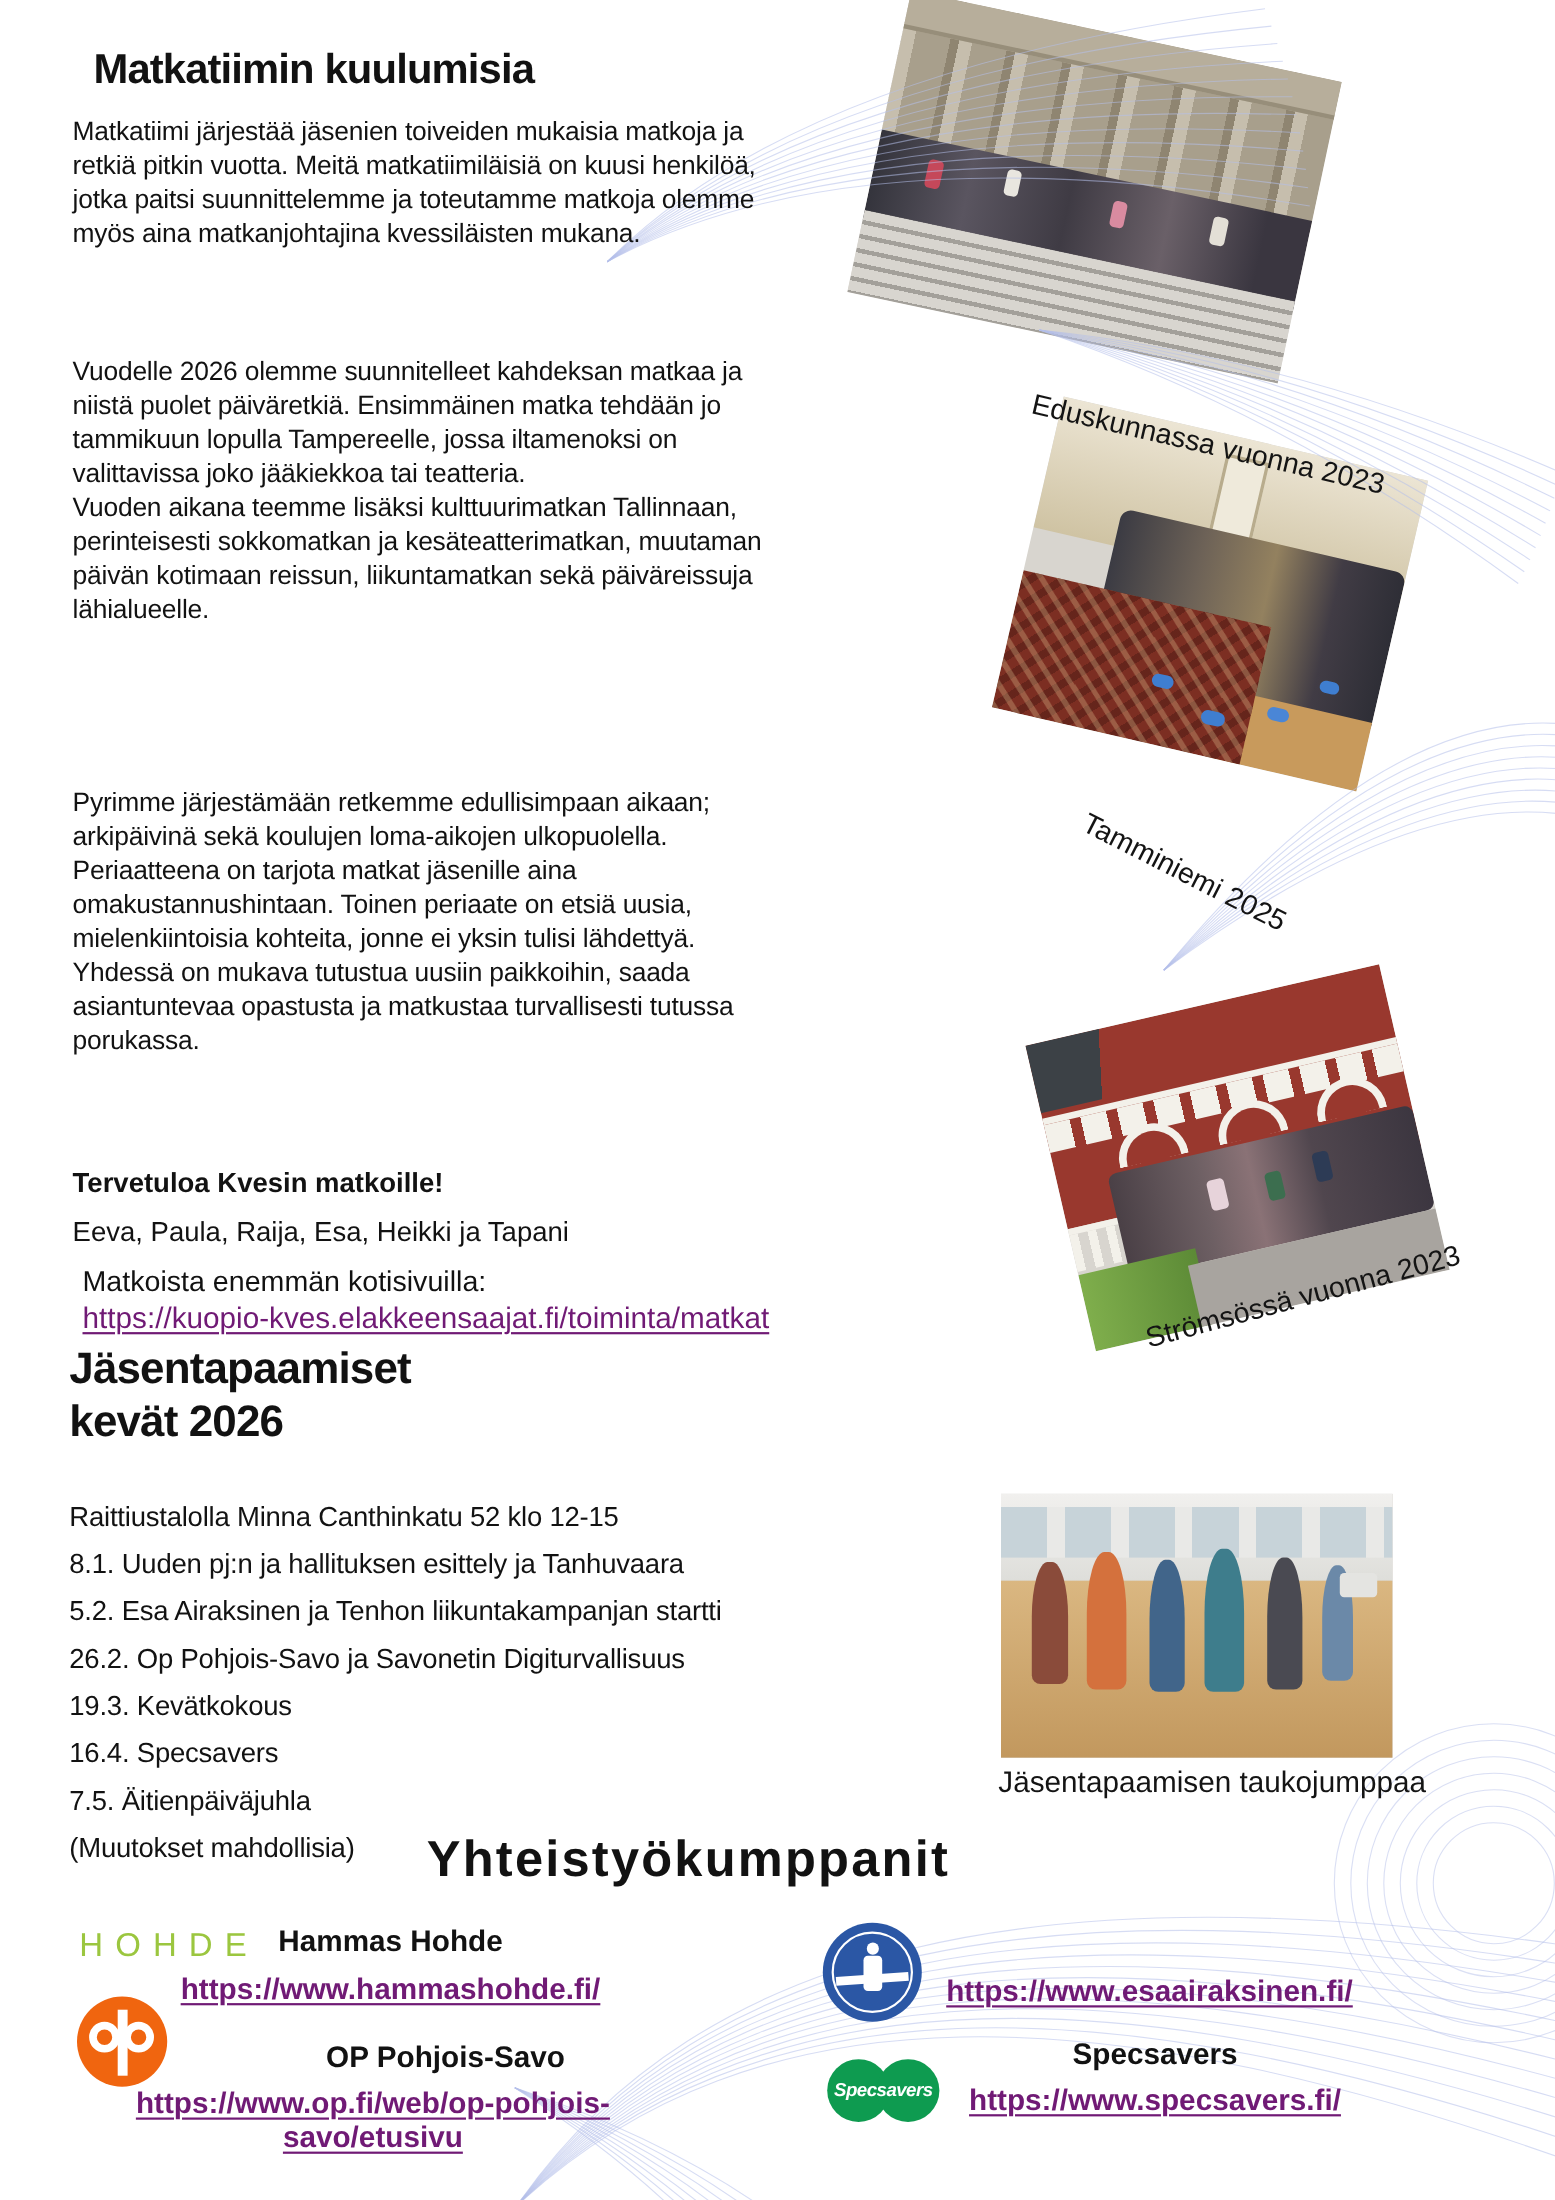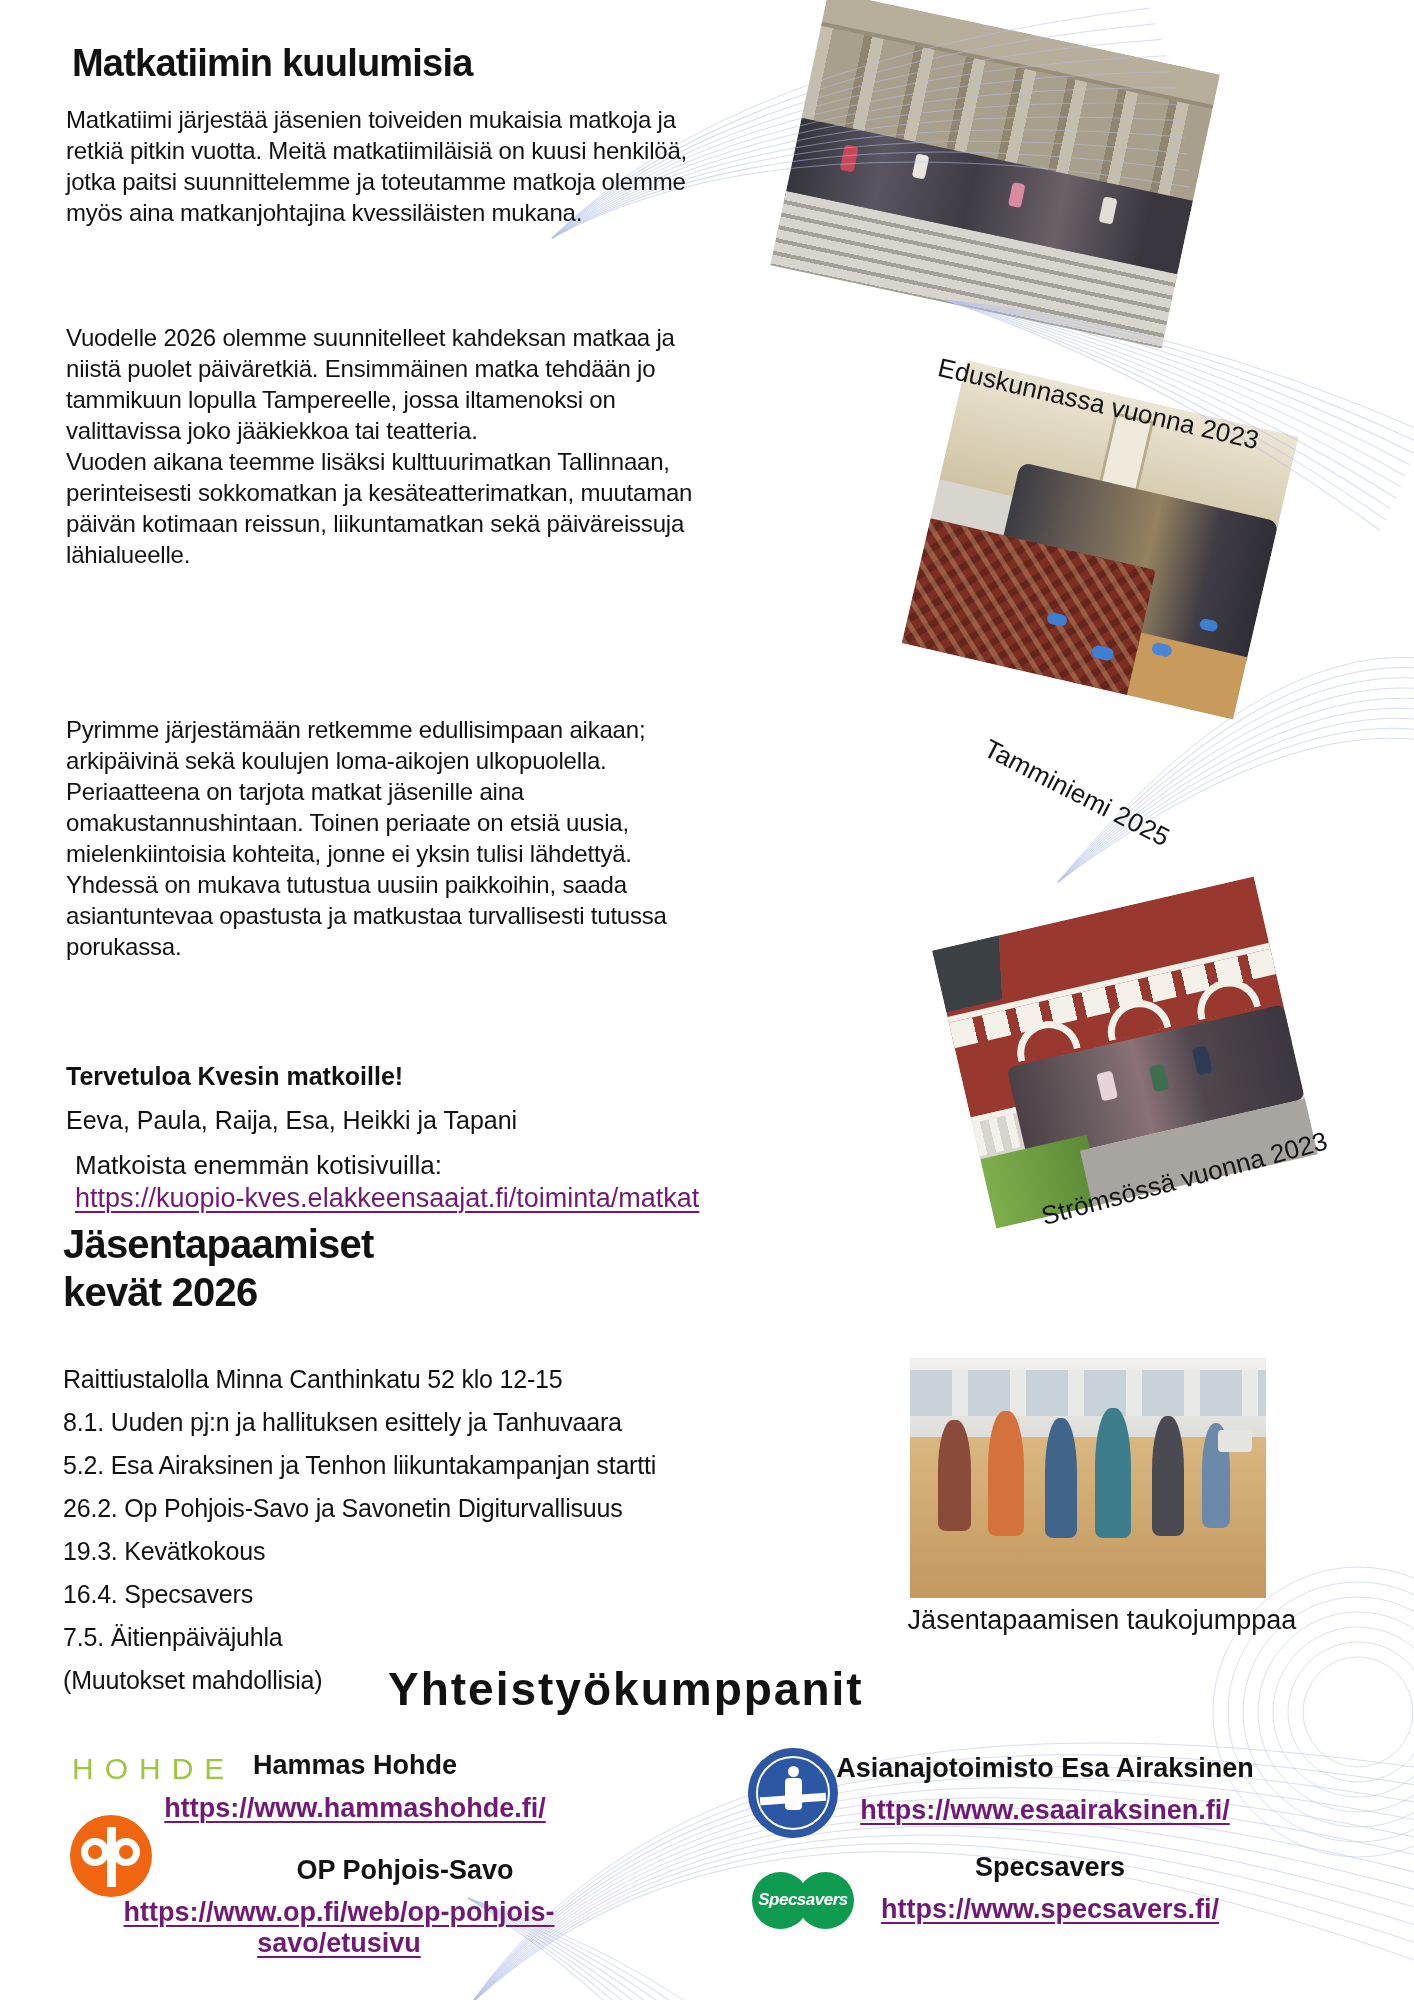--- a/index.html
+++ b/index.html
@@ -192,21 +192,21 @@
     <div class="p4-person" style="left:8%;top:26%;width:9%;height:46%;background:#8a4b3a;"></div>
     <div class="p4-person" style="left:22%;top:22%;width:10%;height:52%;background:#d4713d;"></div>
     <div class="p4-person" style="left:38%;top:25%;width:9%;height:50%;background:#41658a;"></div>
     <div class="p4-person" style="left:52%;top:21%;width:10%;height:54%;background:#3e7d8c;"></div>
     <div class="p4-person" style="left:68%;top:24%;width:9%;height:50%;background:#4a4a52;"></div>
     <div class="p4-person" style="left:82%;top:27%;width:8%;height:44%;background:#6b89a8;"></div>
     <span class="spk" style="right:4%;top:30%;width:34px;height:22px;background:#e4e4e1;"></span>
   </div>
   <div class="caption" style="left:890px;top:1605px;width:424px;text-align:center;font-size:27px;">Jäsentapaamisen taukojumppaa</div>
 
-  <div class="h-title" style="left:72px;top:42px;">Matkatiimin kuulumisia</div>
+  <div class="h-title" style="left:85px;top:42px;">Matkatiimin kuulumisia</div>
 
   <div class="body-block" style="left:66px;top:104px;">Matkatiimi järjestää jäsenien toiveiden mukaisia matkoja ja
 retkiä pitkin vuotta. Meitä matkatiimiläisiä on kuusi henkilöä,
 jotka paitsi suunnittelemme ja toteutamme matkoja olemme
 myös aina matkanjohtajina kvessiläisten mukana.</div>
 
   <div class="body-block" style="left:66px;top:322px;">Vuodelle 2026 olemme suunnitelleet kahdeksan matkaa ja
 niistä puolet päiväretkiä. Ensimmäinen matka tehdään jo
 tammikuun lopulla Tampereelle, jossa iltamenoksi on
 valittavissa joko jääkiekkoa tai teatteria.
@@ -258,21 +258,20 @@
   </div>
   <div class="p-name" style="left:230px;top:1855px;width:350px;">OP Pohjois-Savo</div>
   <a class="p-link link" style="left:114px;top:1897px;width:450px;" href="#">https://www.op.fi/web/op-pohjois-savo/etusivu</a>
 
   <div class="seal">
     <span class="seal-ring"></span>
     <span class="seal-head"></span>
     <span class="seal-body"></span>
     <span class="seal-band"></span>
   </div>
-  <div class="p-name" style="left:830px;top:1753px;width:430px;">Asianajotoimisto Esa Airaksinen</div>
   <a class="p-link link" style="left:830px;top:1795px;width:430px;" href="#">https://www.esaairaksinen.fi/</a>
 
   <div class="spec-logo">
     <span class="spec-c spec-c1"></span>
     <span class="spec-c spec-c2"></span>
     <span class="spec-text">Specsavers</span>
   </div>
   <div class="p-name" style="left:850px;top:1852px;width:400px;">Specsavers</div>
   <a class="p-link link" style="left:850px;top:1894px;width:400px;" href="#">https://www.specsavers.fi/</a>
 

